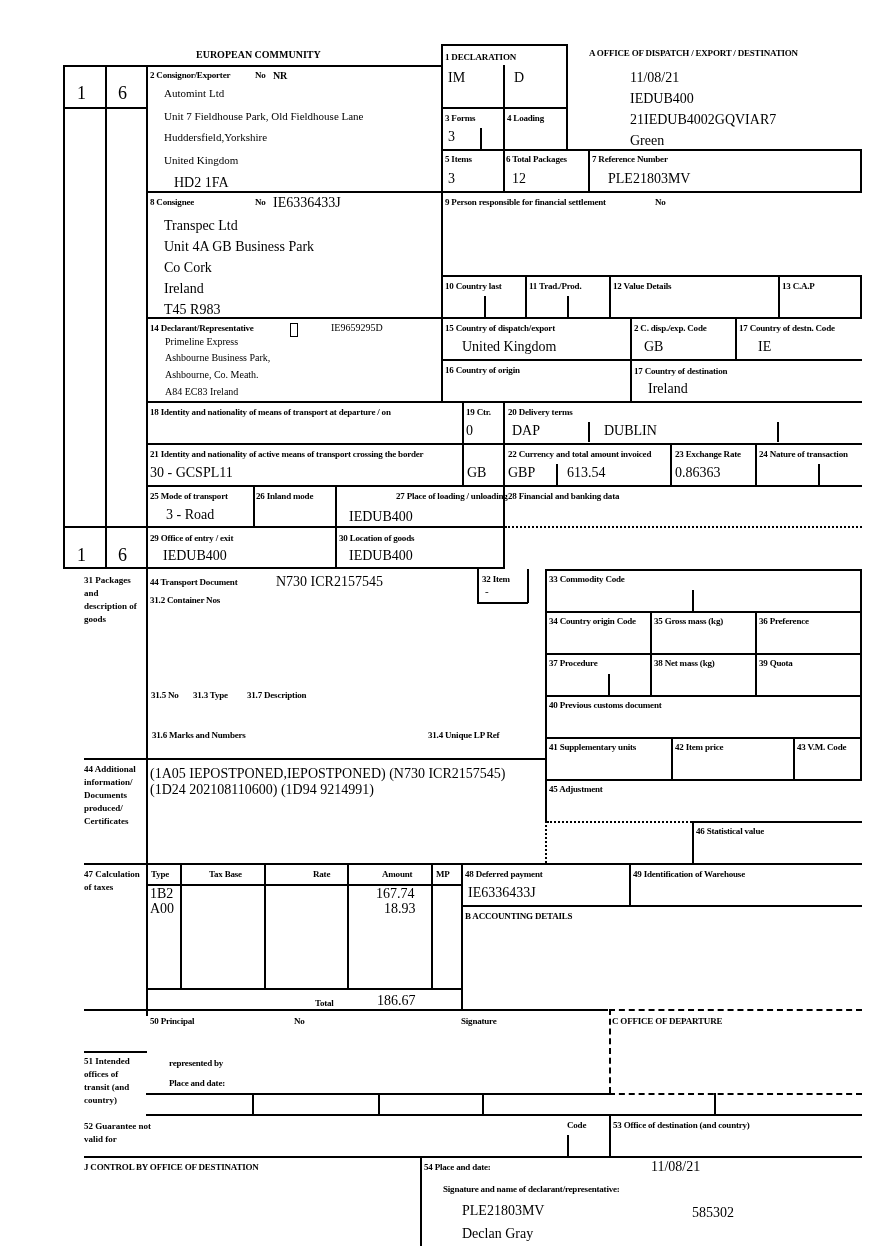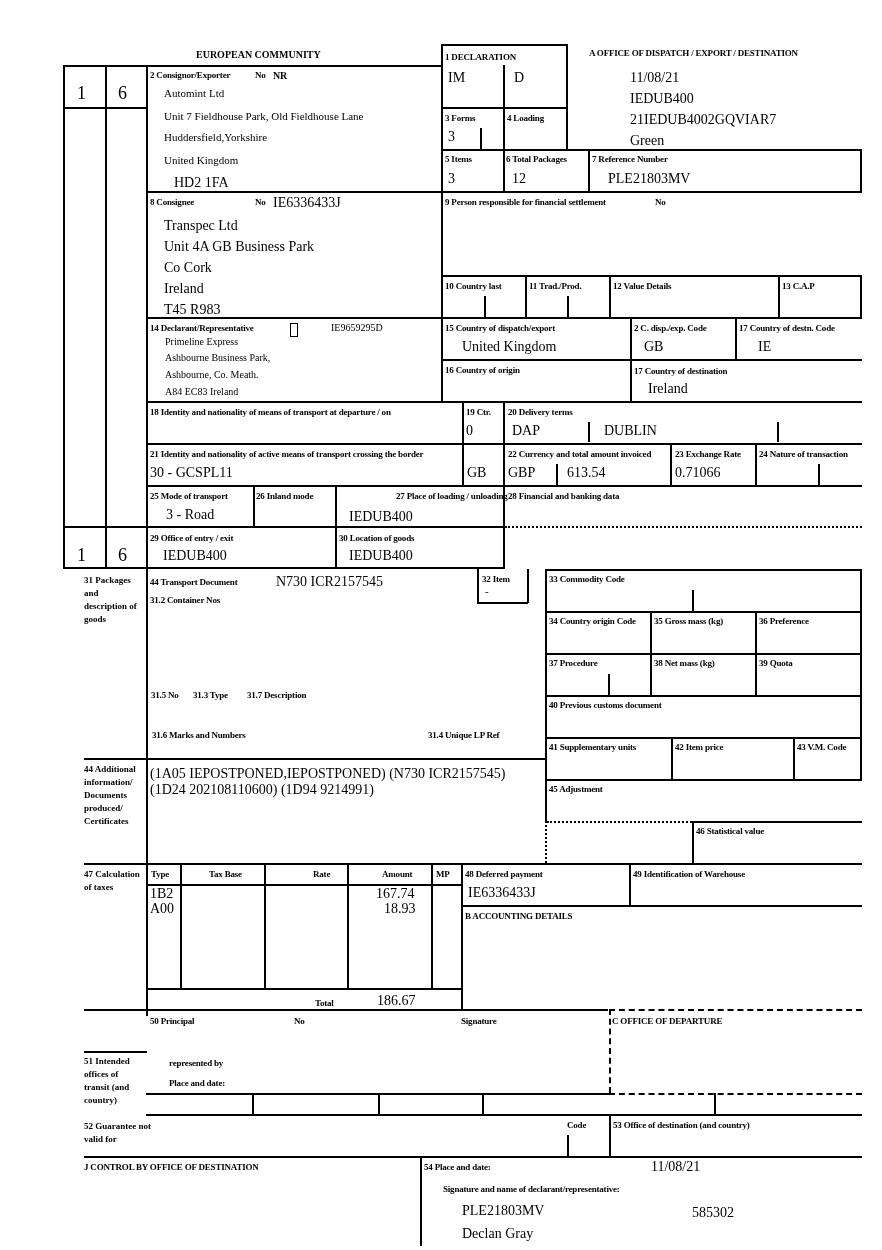--- a/index.html
+++ b/index.html
@@ -208,21 +208,21 @@
 <div class="t val" style="left:512px; top:424px;">DAP</div>
 <div class="t val" style="left:604px; top:424px;">DUBLIN</div>
 
 <div class="t lbl" style="left:150px; top:450px;">21 Identity and nationality of active means of transport crossing the border</div>
 <div class="t val" style="left:150px; top:466px;">30 - GCSPL11</div>
 <div class="t val" style="left:467px; top:466px;">GB</div>
 <div class="t lbl" style="left:508px; top:450px;">22 Currency and total amount invoiced</div>
 <div class="t val" style="left:508px; top:466px;">GBP</div>
 <div class="t val" style="left:567px; top:466px;">613.54</div>
 <div class="t lbl" style="left:675px; top:450px;">23 Exchange Rate</div>
-<div class="t val" style="left:675px; top:466px;">0.71066</div>
+<div class="t val" style="left:675px; top:466px;">0.86363</div>
 <div class="t lbl" style="left:759px; top:450px;">24 Nature of transaction</div>
 
 <div class="t lbl" style="left:150px; top:492px;">25 Mode of transport</div>
 <div class="t val" style="left:166px; top:508px;">3 - Road</div>
 <div class="t lbl" style="left:256px; top:492px;">26 Inland mode</div>
 <div class="t lbl" style="left:357px; top:492px;margin-left:39px;">27 Place of loading / unloading</div>
 <div class="t val" style="left:349px; top:510px;">IEDUB400</div>
 <div class="t lbl" style="left:508px; top:492px;">28 Financial and banking data</div>
 
 <div class="t lbl" style="left:150px; top:534px;">29 Office of entry / exit</div>

